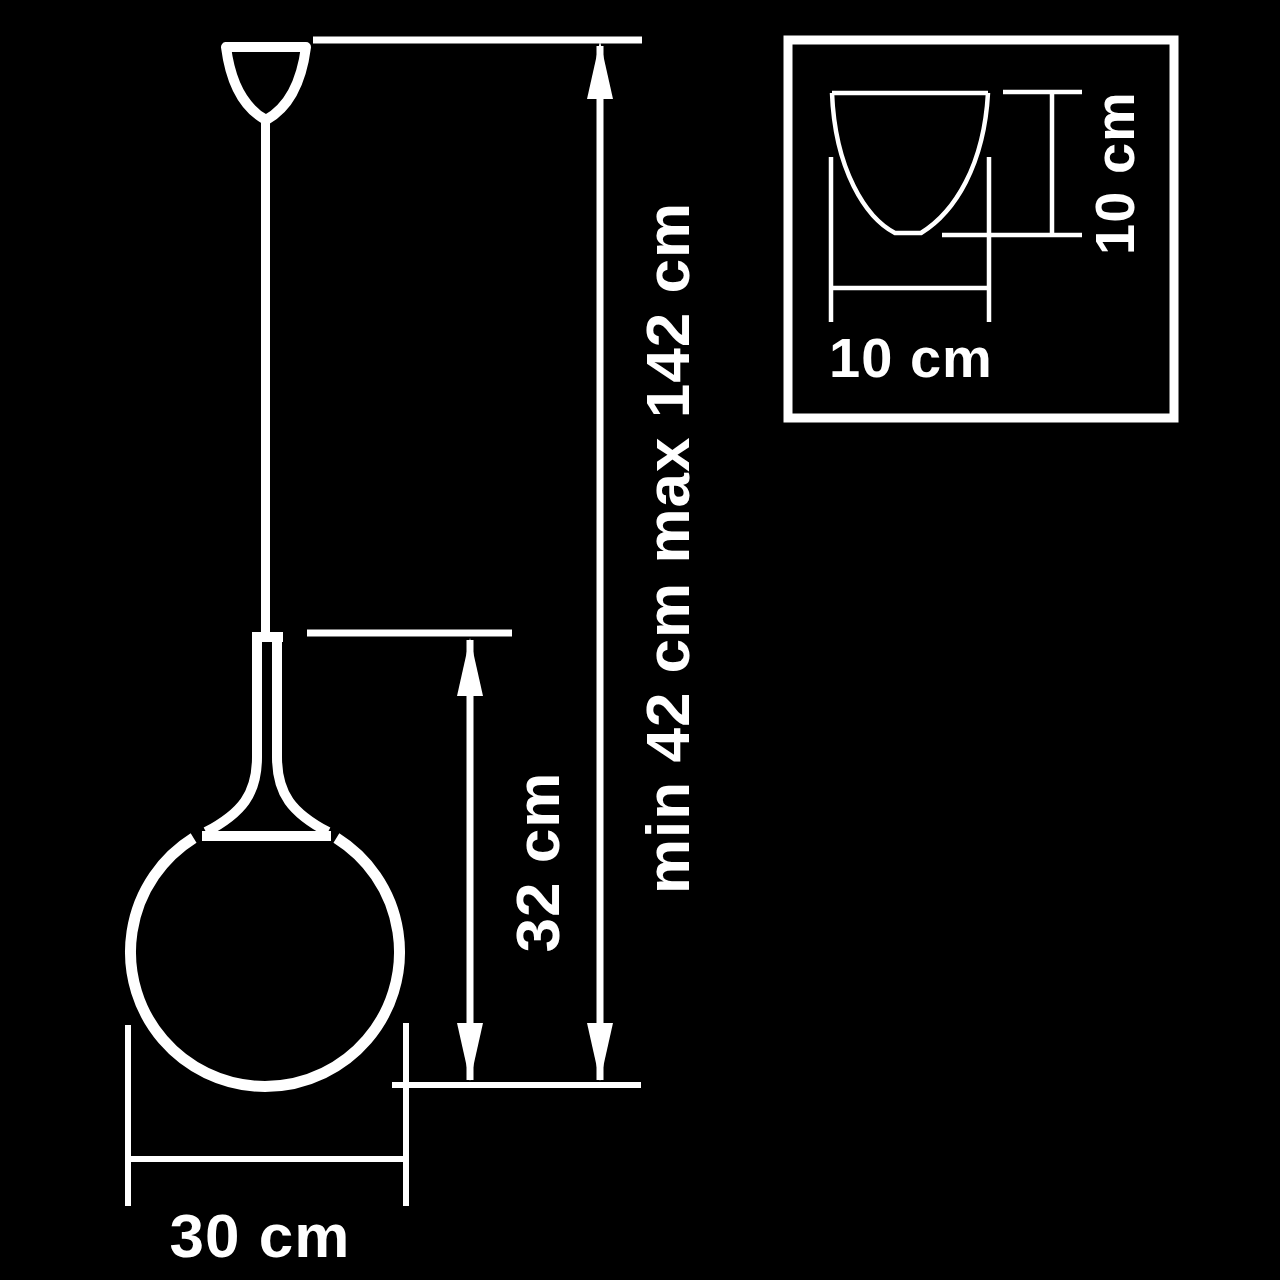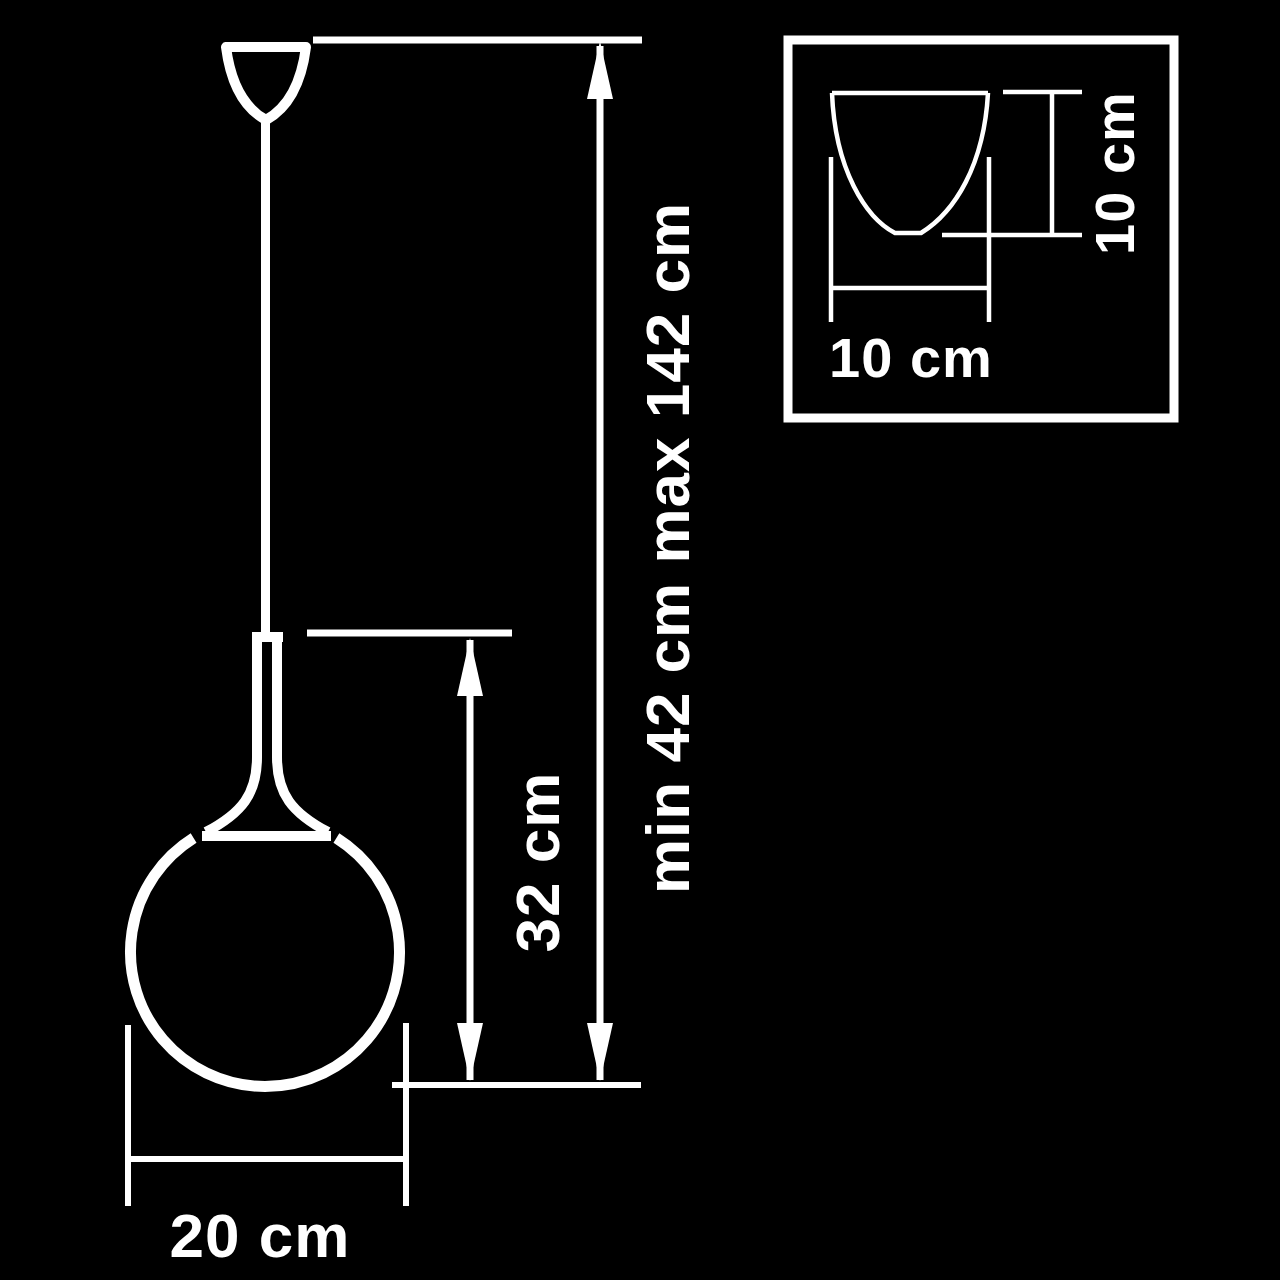--- a/index.html
+++ b/index.html
@@ -95,19 +95,19 @@
       <line x1="1003" y1="92" x2="1082" y2="92" stroke-width="4.5"></line>
       <line x1="942" y1="235" x2="1082" y2="235" stroke-width="4.5"></line>
       <line x1="1052" y1="92" x2="1052" y2="235" stroke-width="4.5"></line>
     </g>
   </svg>
 
   <div class="dim-label rotated" style="left:668px; top:548px;">min 42 cm max 142 cm</div>
 
   <div class="dim-label rotated" style="left:538px; top:862px;">32 cm</div>
 
-  <div class="dim-label" style="left:260px; top:1236px;">20 cm</div>
+  <div class="dim-label" style="left:260px; top:1236px;">30 cm</div>
 
   <div class="dim-label inset-size" style="left:911px; top:358px;">10 cm</div>
 
   <div class="dim-label inset-size rotated" style="left:1115px; top:173px;">10 cm</div>
 
 </div>
 
 </body></html>

